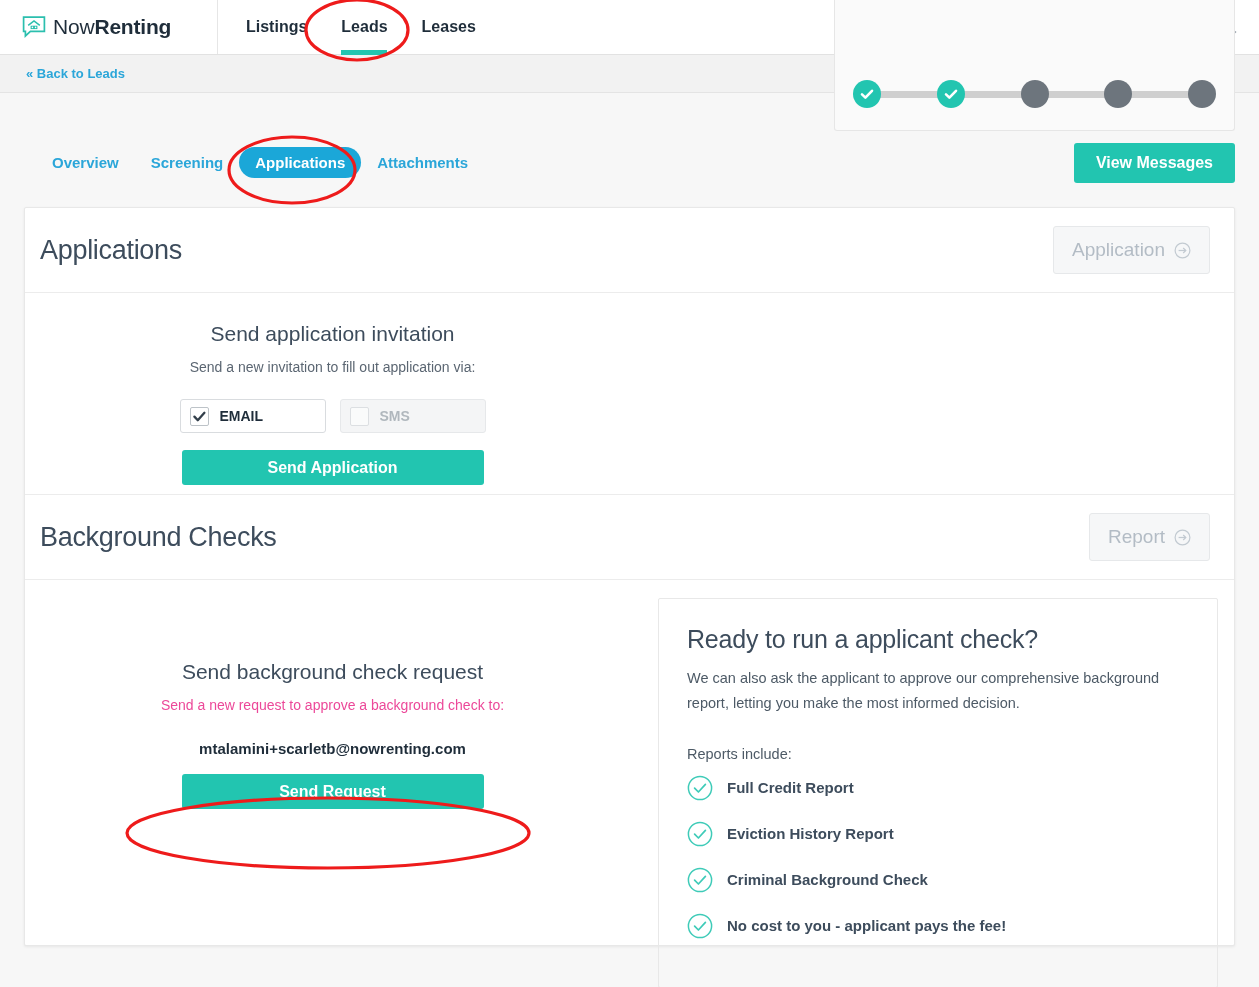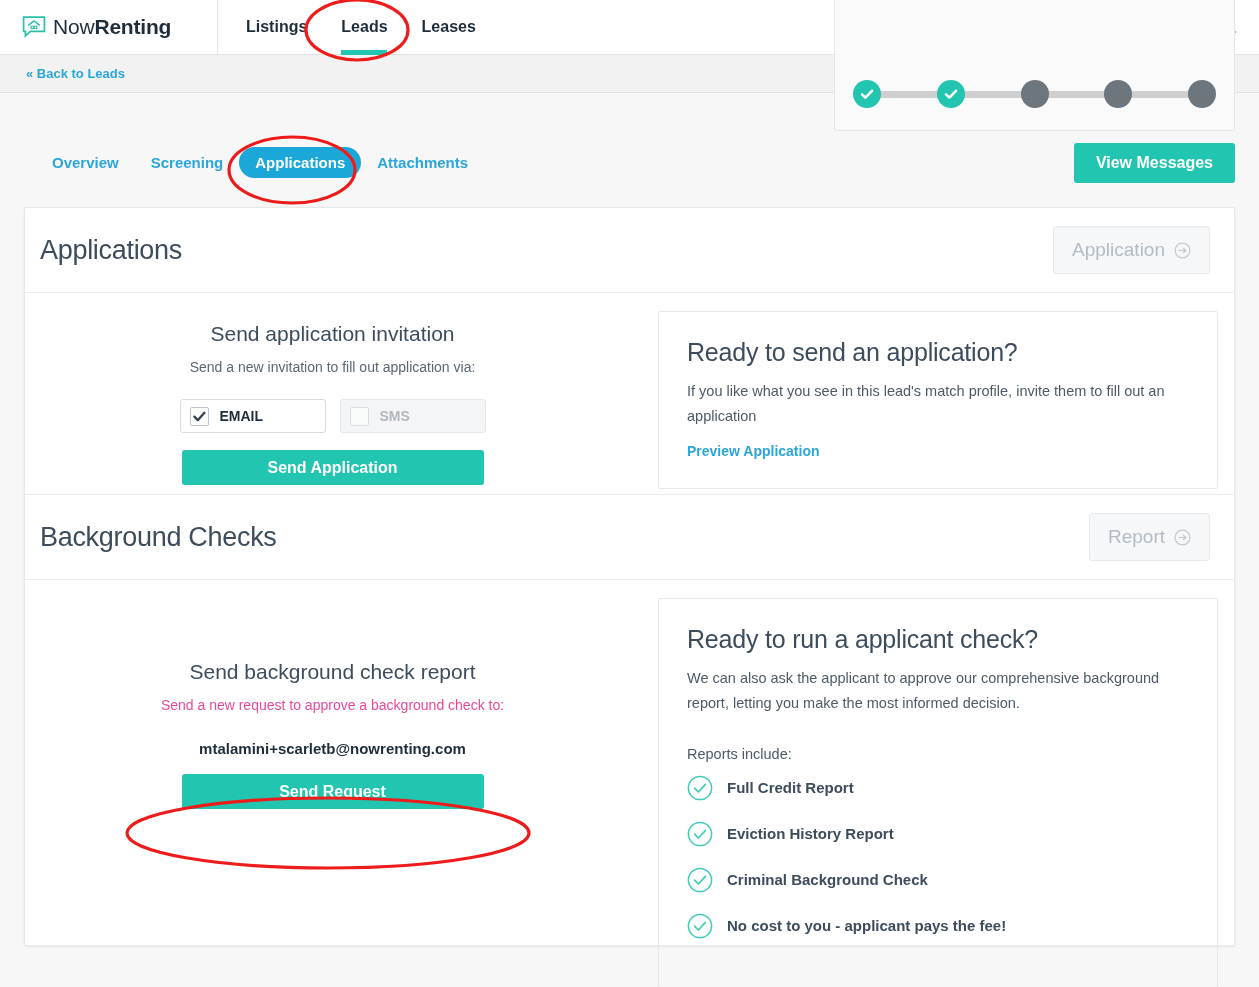--- a/index.html
+++ b/index.html
@@ -290,46 +290,39 @@
             </span>
             <span>EMAIL</span>
           </label>
           <label class="choice off">
             <span class="cbox"></span>
             <span>SMS</span>
           </label>
         </div>
         <button class="primary-btn">Send Application</button>
       </div>
-      <div class="split-right">
-        <div class="infobox">
-          <h3>Ready to send an application?</h3>
-          <p>If you like what you see in this lead's match profile, invite them to fill out an application</p>
-          <a class="infolink" href="#">Preview Application</a>
-        </div>
-      </div>
     </div>
 
     <div class="section-head">
       <span class="section-title">Background Checks</span>
       <button class="ghost-btn" disabled="">
         <span>Report</span>
         <span class="arrow-circle">
           <svg viewBox="0 0 17 17" width="17" height="17">
             <circle cx="8.5" cy="8.5" r="7.4" fill="none" stroke="#c2cad1" stroke-width="1.2"></circle>
             <line x1="4.6" y1="8.5" x2="11.6" y2="8.5" stroke="#c2cad1" stroke-width="1.2"></line>
             <polyline points="9.2,6 11.8,8.5 9.2,11" fill="none" stroke="#c2cad1" stroke-width="1.2"></polyline>
           </svg>
         </span>
       </button>
     </div>
 
     <div class="split" style="height:366px;">
       <div class="split-left bg-left">
-        <div class="bg-title">Send background check report</div>
+        <div class="bg-title">Send background check request</div>
         <div class="bg-sub">Send a new request to approve a background check to:</div>
         <div class="bg-email">mtalamini+scarletb@nowrenting.com</div>
         <button class="primary-btn">Send Request</button>
       </div>
       <div class="split-right">
         <div class="infobox">
           <h3>Ready to run a applicant check?</h3>
           <p>We can also ask the applicant to approve our comprehensive background report, letting you make the most informed decision.</p>
           <div class="reports-label">Reports include:</div>
           <ul class="report-list">

